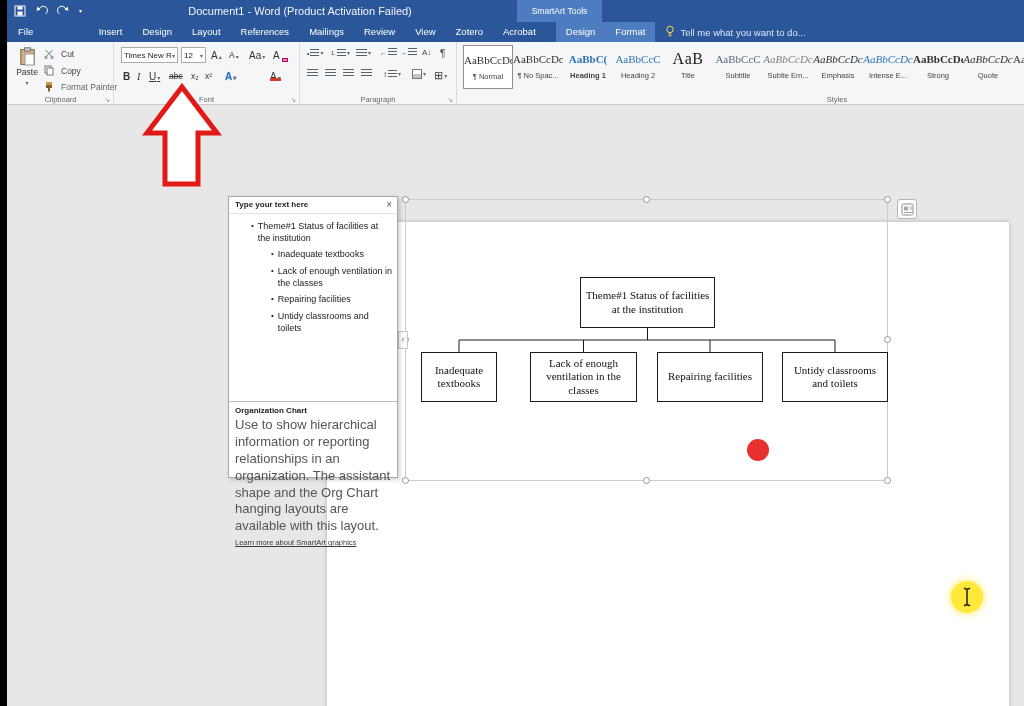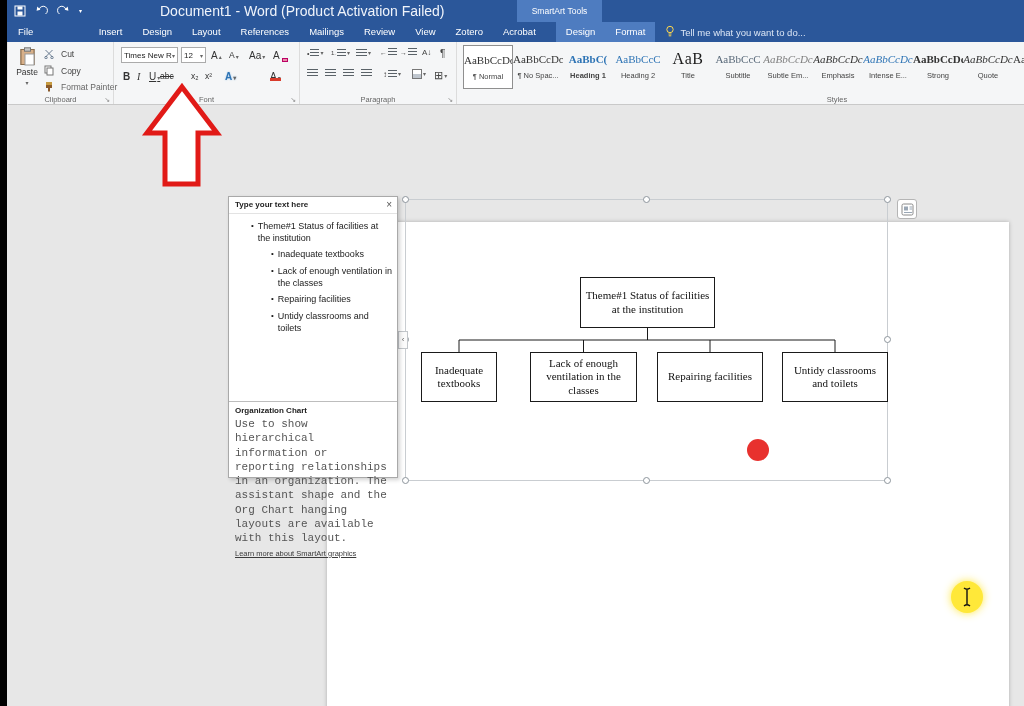--- a/index.html
+++ b/index.html
@@ -6,21 +6,21 @@
   html,body { background:#555; }
   #app { position:relative; width:1024px; height:706px; overflow:hidden;
          background:#e7e7e7; font-family:"Liberation Sans", sans-serif; }
 
   
   .titlebar { position:absolute; left:0; top:0; width:1024px; height:22px;
               background:#2b579a; color:#fff; }
   .qat { position:absolute; left:14px; top:0; height:22px; display:flex; align-items:center; gap:9px; }
   .qat svg { display:block; }
   .doc-title { position:absolute; left:160px; top:0; width:280px; height:22px;
-               line-height:22px; text-align:center; font-size:14px; color:#f0f4fb; white-space:nowrap; }
+               line-height:22px; text-align:center; font-size:11px; color:#f0f4fb; white-space:nowrap; }
   .ctx-header { position:absolute; left:517px; top:0; width:85px; height:22px;
                 background:#4e7cc0; color:#fff; font-size:8.5px; text-align:center; line-height:22px; }
 
   
   .tabrow { position:absolute; left:0; top:22px; width:1024px; height:20px;
             background:#2b579a; display:flex; align-items:stretch; padding-left:8px; }
   .rtab { color:#fff; font-size:9.5px; line-height:20px; padding:0 10px; white-space:nowrap; }
   .rtab.active { background:#fff; color:#2b579a;margin-top:27px; }
   .ctx-tabs { display:flex; background:#4e7cc0; margin-left:10px; }
   .tellme { display:flex; align-items:center; gap:5px; margin-left:10px;
@@ -104,21 +104,21 @@
   .tp-title { position:absolute; left:6px; top:3px; font-size:8px; font-weight:bold; color:#222; }
   .tp-close { position:absolute; right:5px; top:2px; font-size:10px; color:#555; }
   .tp-body { padding:7px 4px 0 0; }
   .tp-item { display:flex; gap:4px; margin-bottom:5px; line-height:1.3; color:#1a1a1a; }
   .tp-item .blt { flex:0 0 auto; font-size:8px; }
   .tp-item.lvl1 { padding-left:22px; }
   .tp-item.lvl2 { padding-left:42px; }
   .tp-info { position:absolute; left:0; bottom:0; width:168px; height:76px; border-top:1px solid #bdbdbd;
              padding:4px 6px; }
   .tp-info-title { font-size:8px; font-weight:bold; color:#222; margin-bottom:2px; }
-  .tp-info-body { font-size:11px; color:#555; line-height:1.3;font-family:Liberation Mono, monospace; }
+  .tp-info-body { font-size:13px; color:#555; line-height:1.3; }
   .tp-link { display:inline-block; margin-top:3px; font-size:7.5px; color:#3b3b3b; text-decoration:underline; }
 
   
   .red-arrow { position:absolute; left:140px; top:80px; z-index:40; }
   .red-dot { position:absolute; left:747px; top:439px; width:22px; height:22px; border-radius:50%;
              background:#e8312e; z-index:40; }
   .yellow-dot { position:absolute; left:951px; top:581px; width:32px; height:32px; border-radius:50%;
                 background:#ffe839; box-shadow:0 0 8px rgba(255,230,50,.9); z-index:40;
                 display:flex; align-items:center; justify-content:center; }
   .edge-strip { position:absolute; left:0; top:0; width:7px; height:706px; background:#000; z-index:60; }
@@ -249,21 +249,21 @@
       <div class="fbtn bold" style="left:8px;">
           <span>B</span>
         </div>
       <div class="fbtn ital" style="left:22px;">
           <span>I</span>
         </div>
       <div class="fbtn undl" style="left:34px;">
         <span>U</span>
           <span class="arr6">▾</span>
       </div>
-      <div class="fbtn strk" style="left:45px;">
+      <div class="fbtn strk" style="left:54px;">
           <span>abc</span>
         </div>
       <div class="fbtn subsup" style="left:76px;">
           <span>x₂</span>
         </div>
       <div class="fbtn subsup" style="left:90px;">
           <span>x²</span>
         </div>
       <div class="fbtn fx-a" style="left:110px;">
         <span>A</span>

